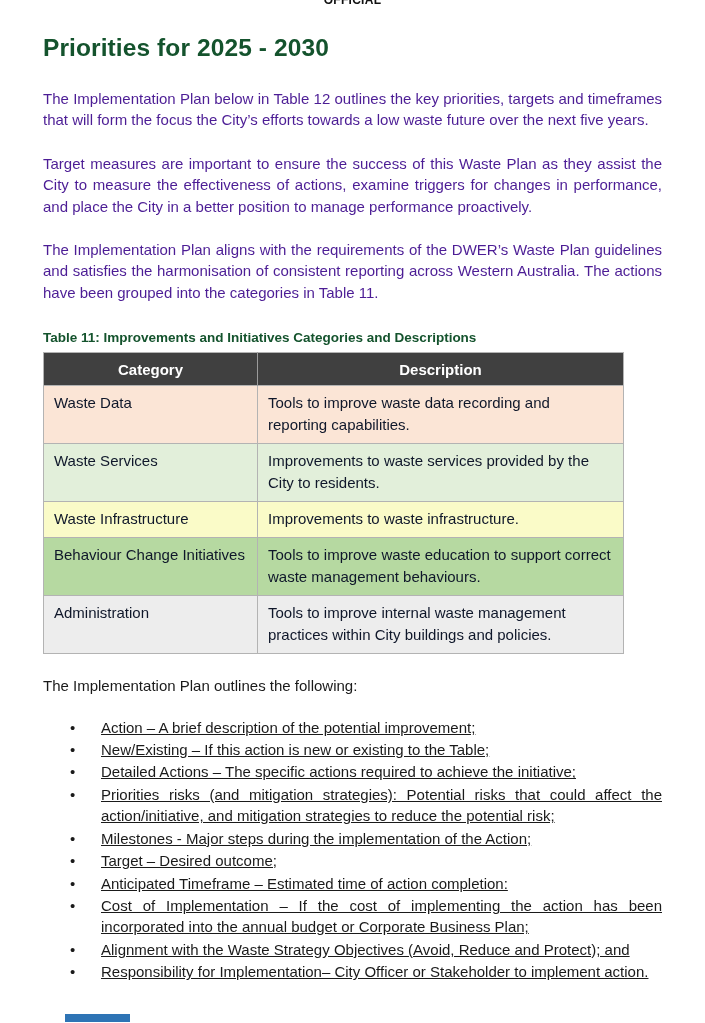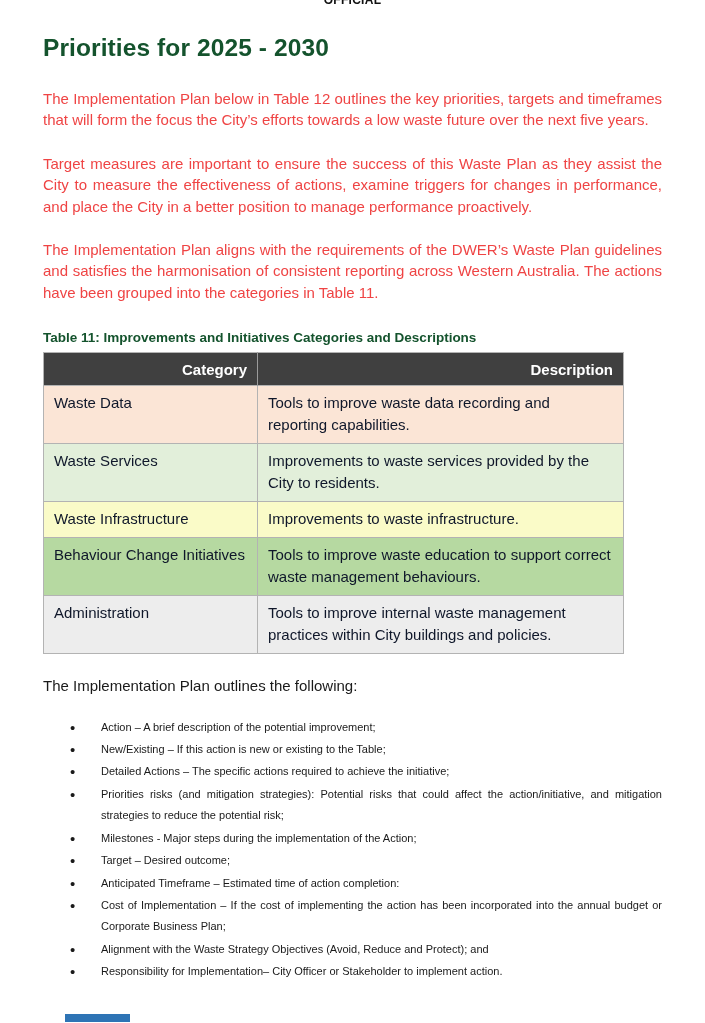--- a/index.html
+++ b/index.html
@@ -32,39 +32,39 @@
     margin: 25px 0 0 0;
     font-size: 24.5px;
     font-weight: 700;
     letter-spacing: 0.1px;
   }
   p.body-para {
     margin: 22px 0 0 0;
     font-size: 15px;
     line-height: 21.4px;
     text-align: justify;
-    color: #ef4444;
+    color: #4c1d95;
   }
   p.body-para.first { margin-top: 26px; }
   .table-caption {
     margin: 27px 0 0 0;
     font-size: 13.5px;
     font-weight: 700;
     color: #14532d;
   }
   table.categories-table {
     margin-top: 7px;
     border-collapse: collapse;
     width: 581px;
     table-layout: fixed;
     font-size: 15px;
   }
   table.categories-table col.c1 { width: 214px; }
   table.categories-table th {
-    text-align: right;
+    text-align: center;
     color: #ffffff;
     font-weight: 700;
     font-size: 15px;
     padding: 8px 10px 7px 10px;
     border-right: 1.5px solid #9b9b9b;
   }
   table.categories-table th:last-child { border-right: none; }
   table.categories-table td {
     padding: 6px 10px 7px 10px;
     line-height: 22px;
@@ -79,24 +79,25 @@
     line-height: 21.4px;
   }
   ul.bullet-list {
     list-style: none;
     margin: 20px 0 0 0;
     padding: 0;
   }
   ul.bullet-list li {
     position: relative;
     padding-left: 58px;
-    font-size: 11px;
+    font-size: 15px;
     line-height: 21.4px;
     margin: 0 0 1px 0;
     text-align: justify;
+    text-decoration: underline;
   }
   ul.bullet-list li::before {
     content: "\2022";
     position: absolute;
     left: 27px;
     top: 0;
     font-size: 15px;
   }
   .footer-accent-bar {
     position: absolute;

